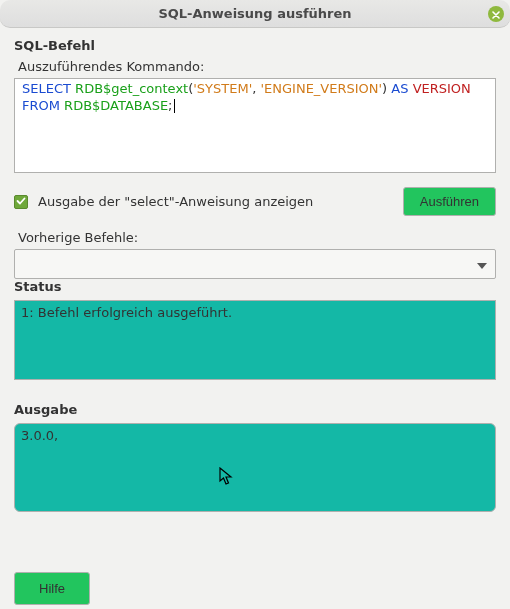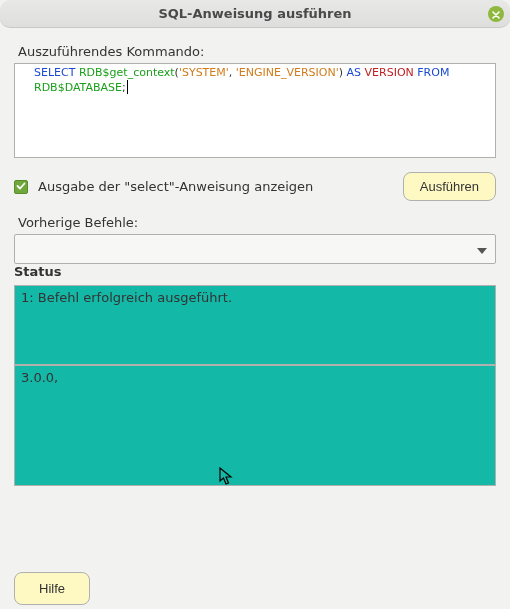--- a/index.html
+++ b/index.html
@@ -40,22 +40,22 @@
     cursor: pointer;
   }
   .close-btn svg { width: 8px; height: 8px; }
   .content { padding: 10px 14px 14px 14px; }
   .section-title { font-weight: bold; color: #333; margin-bottom: 6px; }
   .label { margin: 6px 0 4px 4px; color: #333; }
   .sql-box {
     border: 1px solid #b0b0ae;
     background: #fff;
     height: 95px;
-    padding: 2px 19px;
-    font-size: 11px;
+    padding: 2px 7px;
+    font-size: 13px;
     line-height: 1.3;
     overflow: hidden;
     white-space: normal;
   }
   .kw-blue { color: #1a4bd1; }
   .kw-green { color: #1aa01a; }
   .kw-orange { color: #d17b1a; }
   .kw-red { color: #c02020; }
   .caret {
     display: inline-block;
@@ -72,23 +72,23 @@
     background: #fff;
     display: inline-flex;
     align-items: center;
     justify-content: center;
     flex-shrink: 0;
   }
   .checkbox.checked { background: #6fa83a; border-color: #5a8a2e; }
   .checkbox.checked svg { width: 10px; height: 10px; }
   .btn {
     border: 1px solid #b0b0ae;
-    background: #fef9c3;
+    background: #22c55e;
     padding: 6px 16px;
-    border-radius: 8px;
+    border-radius: 3px;
     cursor: pointer;
     font-size: 13px;
     color: #333;
   }
   .dropdown {
     border: 1px solid #b0b0ae;
     background: #f7f7f5;
     height: 30px;
     display: flex;
     align-items: center;
@@ -99,21 +99,21 @@
   }
   .dropdown svg { width: 10px; height: 6px; }
   .textbox {
     border: 1px solid #b0b0ae;
     background: #14b8a6;
     padding: 4px 6px;
     font-size: 13px;
     color: #333;
   }
   .status-box { height: 80px; }
-  .output-box { height: 121px; }
+  .output-box { height: 89px; border-radius: 6px; }
   .footer {
     position: absolute;
     bottom: 4px;
     left: 14px;
     right: 14px;
     display: flex;
     justify-content: space-between;
   }
   .cursor {
     position: absolute;
@@ -131,20 +131,21 @@
   <div class="close-btn">
     <span>
       <svg viewBox="0 0 8 8">
           <path d="M1 1 L7 7 M7 1 L1 7" stroke="#fff" stroke-width="1.6" stroke-linecap="round"></path>
         </svg>
     </span>
   </div>
 </div>
 
 <div class="content">
+  <div class="section-title">SQL-Befehl</div>
   <div class="label">Auszuführendes Kommando:</div>
 
   <div class="sql-box">
     <span class="kw-blue">SELECT</span>
     <span> </span><span class="kw-green">RDB$get_context</span><span>(</span><span class="kw-orange">'SYSTEM'</span><span>, </span><span class="kw-orange">'ENGINE_VERSION'</span><span>) </span><span class="kw-blue">AS</span>
     <span> </span><span class="kw-red">VERSION</span>
     <span> </span><span class="kw-blue">FROM</span>
     <span> </span><span class="kw-green">RDB$DATABASE</span><span>;</span><span class="caret"></span>
   </div>
 
@@ -168,20 +169,21 @@
           <path d="M0 0 L5 6 L10 0 Z" fill="#555"></path>
         </svg>
     </span>
   </div>
 
   <div class="section-title" style="">Status</div>
   <div class="textbox status-box">
     <span>1: Befehl erfolgreich ausgeführt.</span>
   </div>
 
+  <div class="section-title" style="margin-top:22px">Ausgabe</div>
   <div class="textbox output-box">
     <span>3.0.0,</span>
   </div>
 </div>
 
 <div class="footer">
   <button class="btn" style="padding:8px 24px">Hilfe</button>
 </div>
 
 <div class="cursor">

